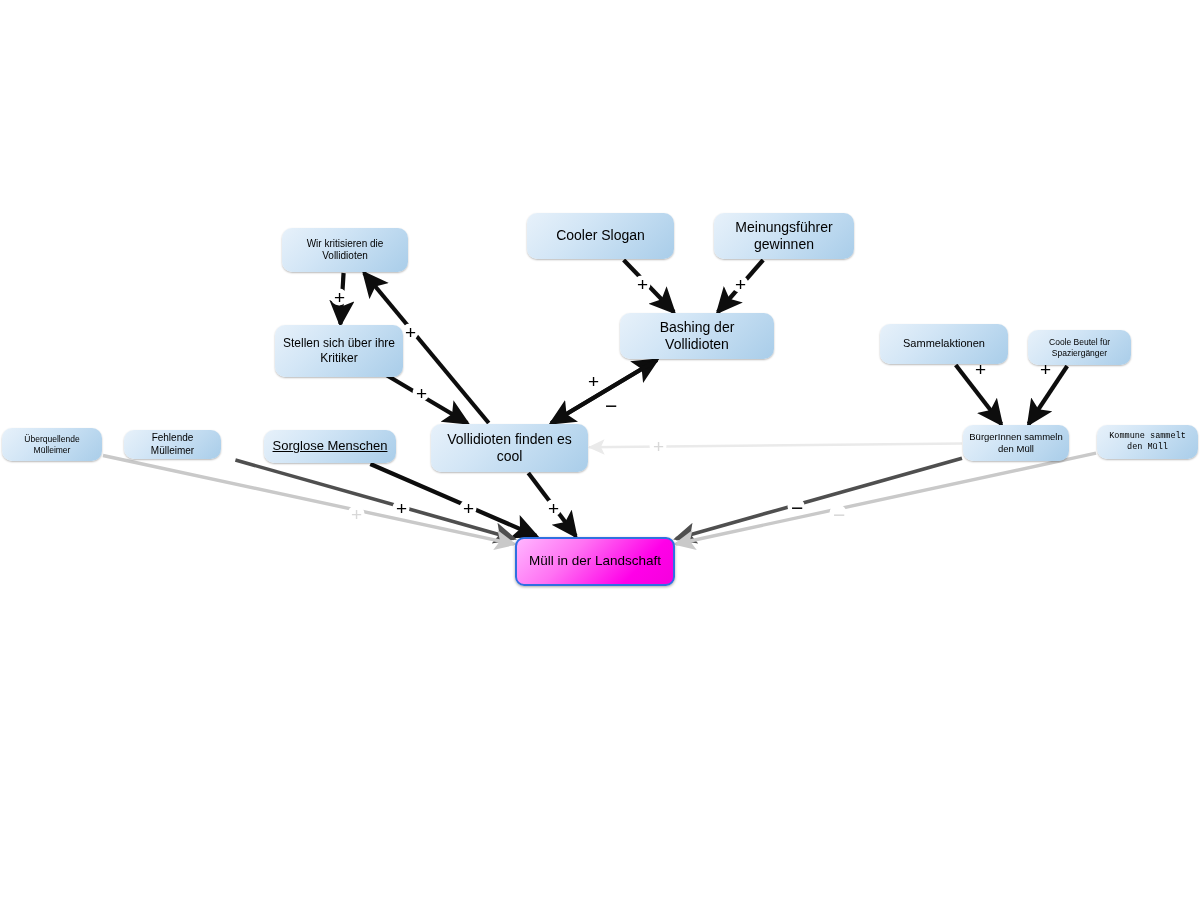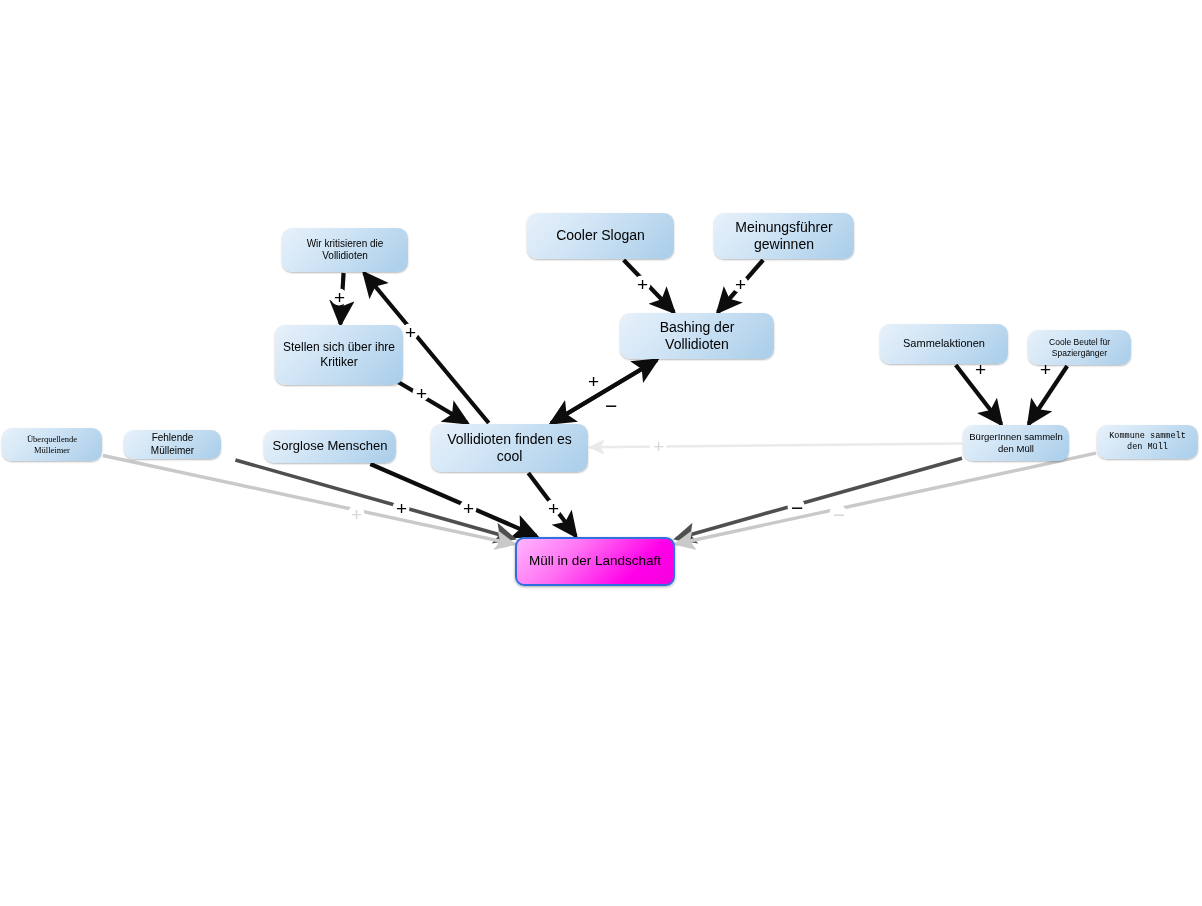--- a/index.html
+++ b/index.html
@@ -83,39 +83,39 @@
   <div id="node-layer">
       <div class="node" style="left: 282px; top: 228px; width: 126px; height: 44px; font-size: 10px;">
         <span>Wir kritisieren die Vollidioten</span>
       </div>
       <div class="node" style="left: 527px; top: 213px; width: 147px; height: 46px; font-size: 14px;">
         <span>Cooler Slogan</span>
       </div>
       <div class="node" style="left: 714px; top: 213px; width: 140px; height: 46px; font-size: 14px;">
         <span>Meinungsführer gewinnen</span>
       </div>
-      <div class="node" style="left: 275px; top: 325px; width: 128px; height: 60px; font-size: 12px;">
+      <div class="node" style="left: 275px; top: 325px; width: 128px; height: 52px; font-size: 12px;">
         <span>Stellen sich über ihre Kritiker</span>
       </div>
       <div class="node" style="left: 620px; top: 313px; width: 154px; height: 46px; font-size: 14px;">
         <span>Bashing der Vollidioten</span>
       </div>
       <div class="node" style="left: 880px; top: 324px; width: 128px; height: 40px; font-size: 11px;">
         <span>Sammelaktionen</span>
       </div>
       <div class="node" style="left: 1028px; top: 330px; width: 103px; height: 35px; font-size: 8.5px;">
         <span>Coole Beutel für Spaziergänger</span>
       </div>
-      <div class="node" style="left: 2px; top: 428px; width: 100px; height: 33px; font-size: 8.5px; font-family: Liberation Serif, serif;">
+      <div class="node" style="left: 2px; top: 428px; width: 100px; height: 33px; font-size: 8.5px;">
         <span>Überquellende Mülleimer</span>
       </div>
       <div class="node" style="left: 124px; top: 430px; width: 97px; height: 29px; font-size: 10px;">
         <span>Fehlende Mülleimer</span>
       </div>
-      <div class="node" style="left: 264px; top: 430px; width: 132px; height: 33px; font-size: 13px;">
+      <div class="node" style="left: 264px; top: 430px; width: 132px; height: 33px; font-size: 13px; text-decoration: underline;">
         <span>Sorglose Menschen</span>
       </div>
       <div class="node" style="left: 431px; top: 424px; width: 157px; height: 48px; font-size: 14px;">
         <span>Vollidioten finden es cool</span>
       </div>
       <div class="node" style="left: 963px; top: 425px; width: 106px; height: 36px; font-size: 9.5px;">
         <span>BürgerInnen sammeln den Müll</span>
       </div>
       <div class="node" style="left: 1097px; top: 425px; width: 101px; height: 34px; font-size: 8.5px; font-family: Liberation Mono, monospace;">
         <span>Kommune sammelt den Müll</span>

